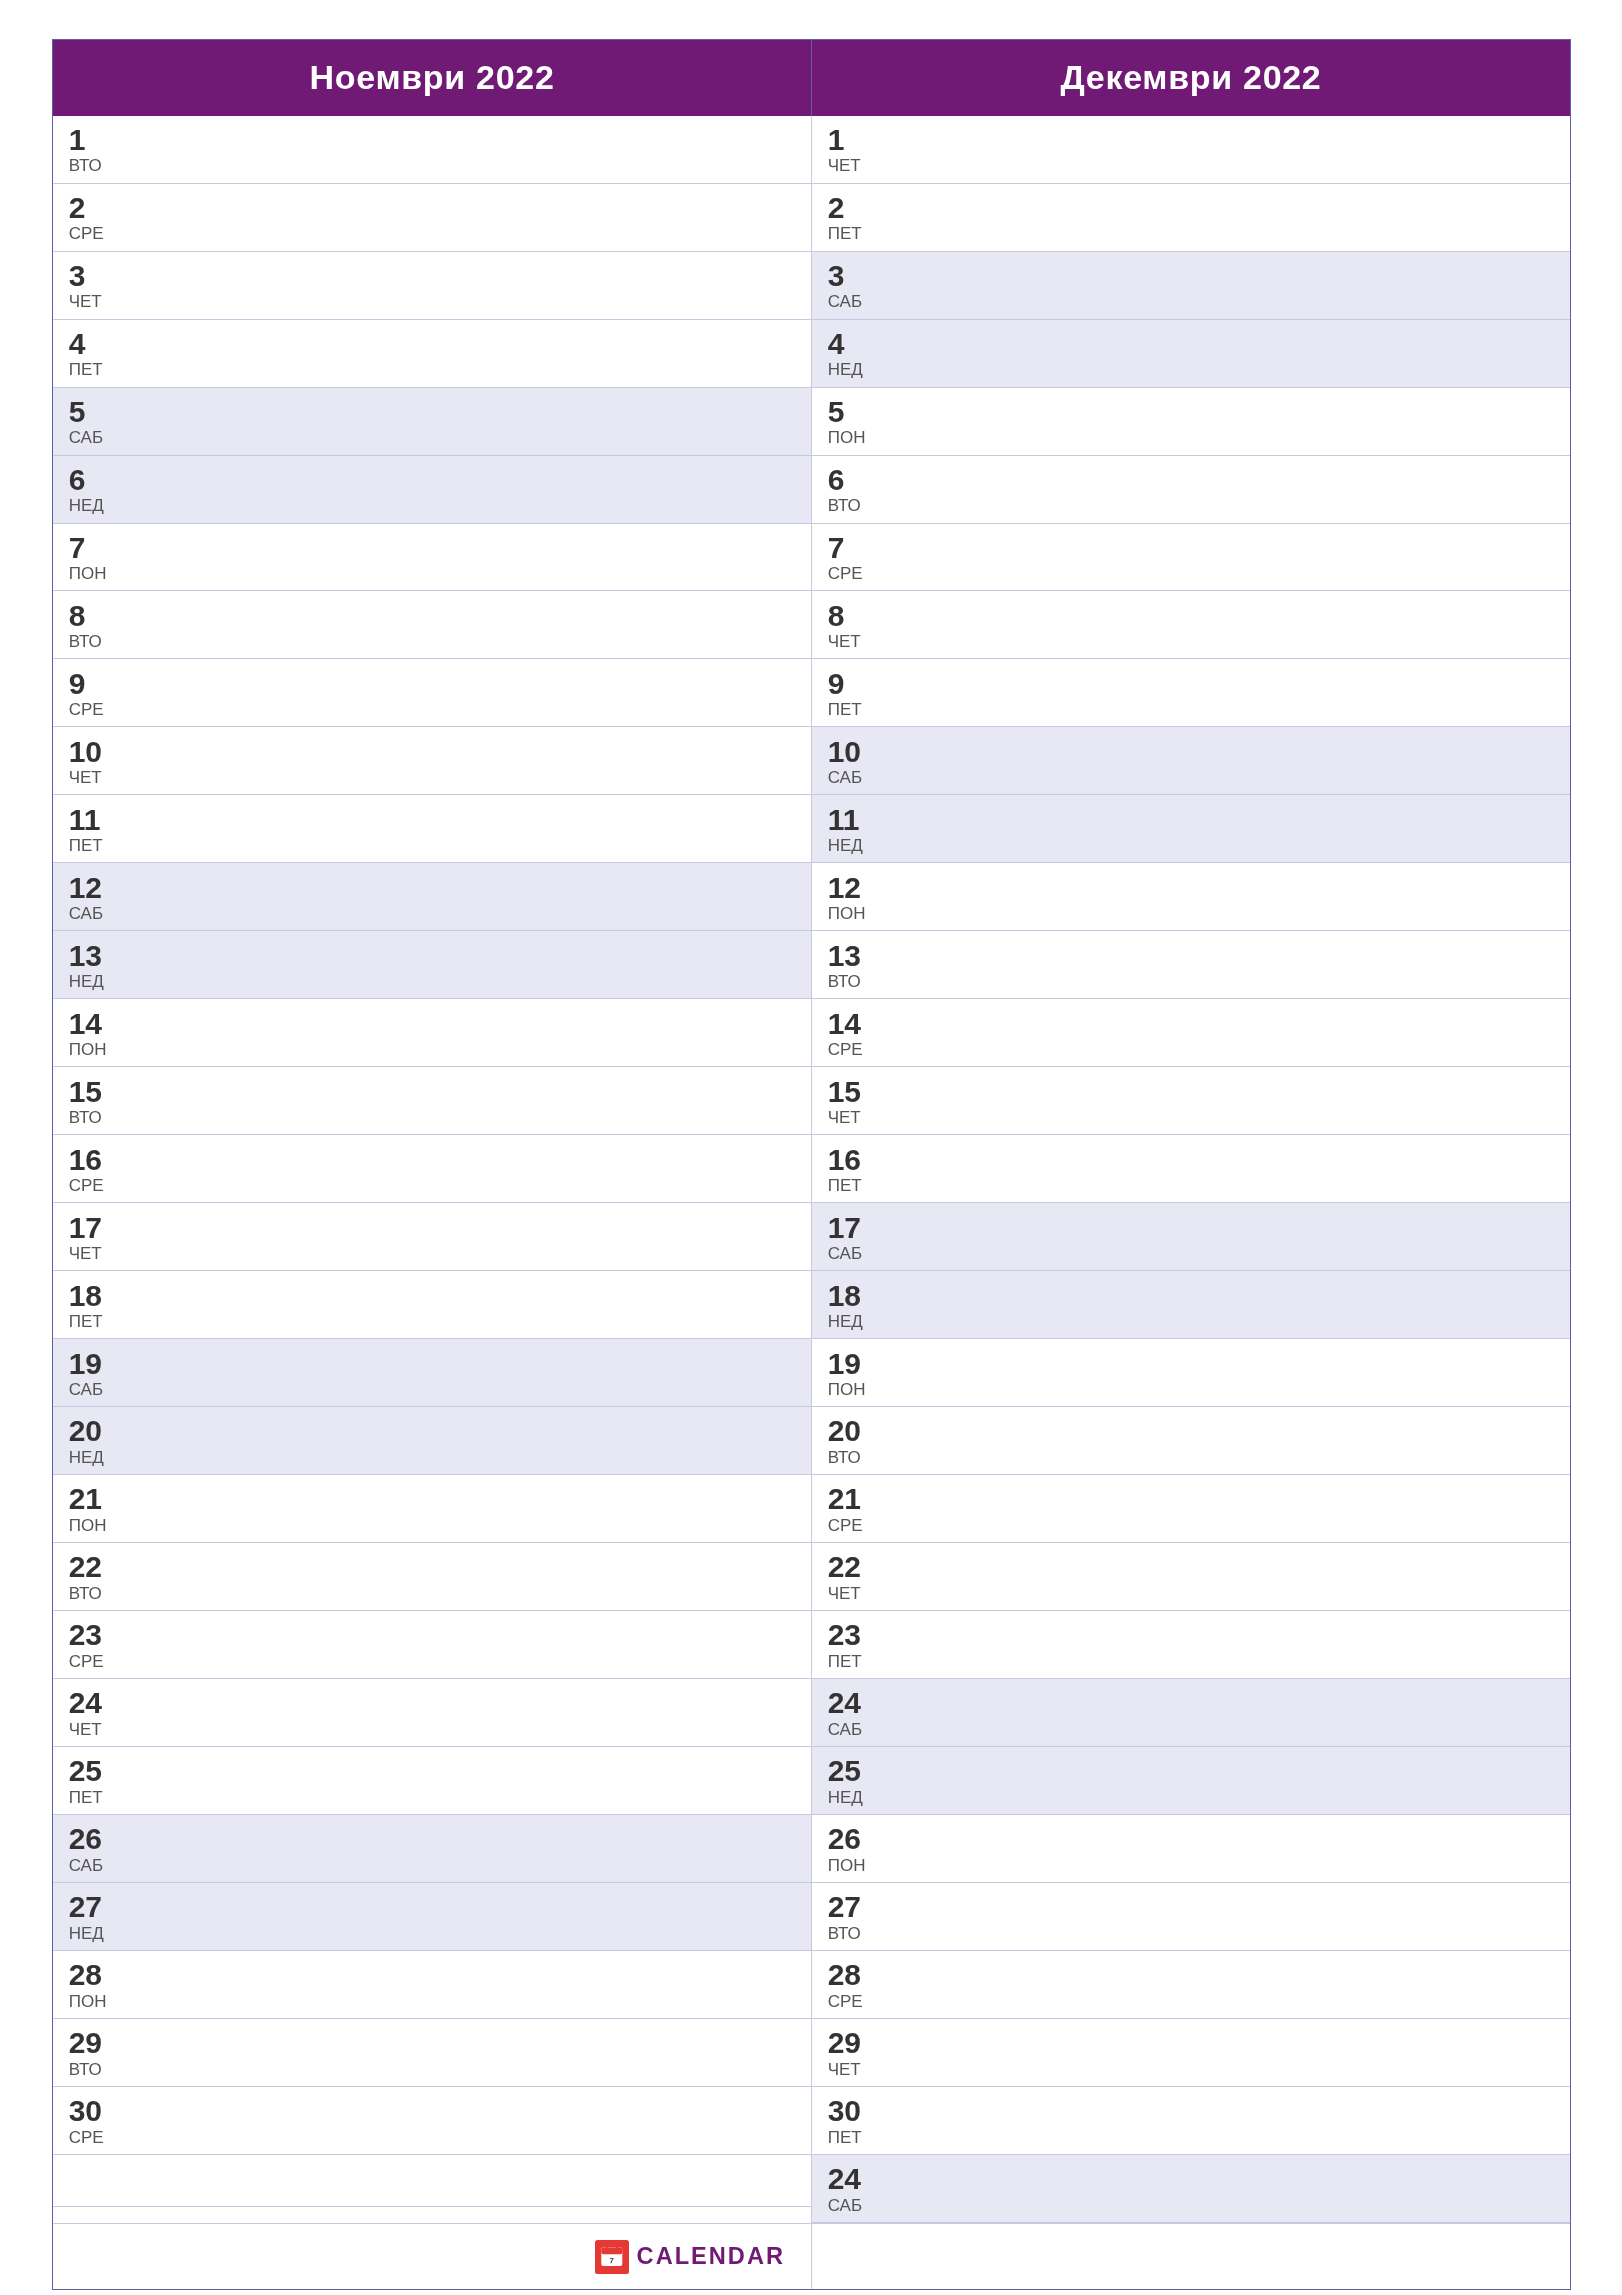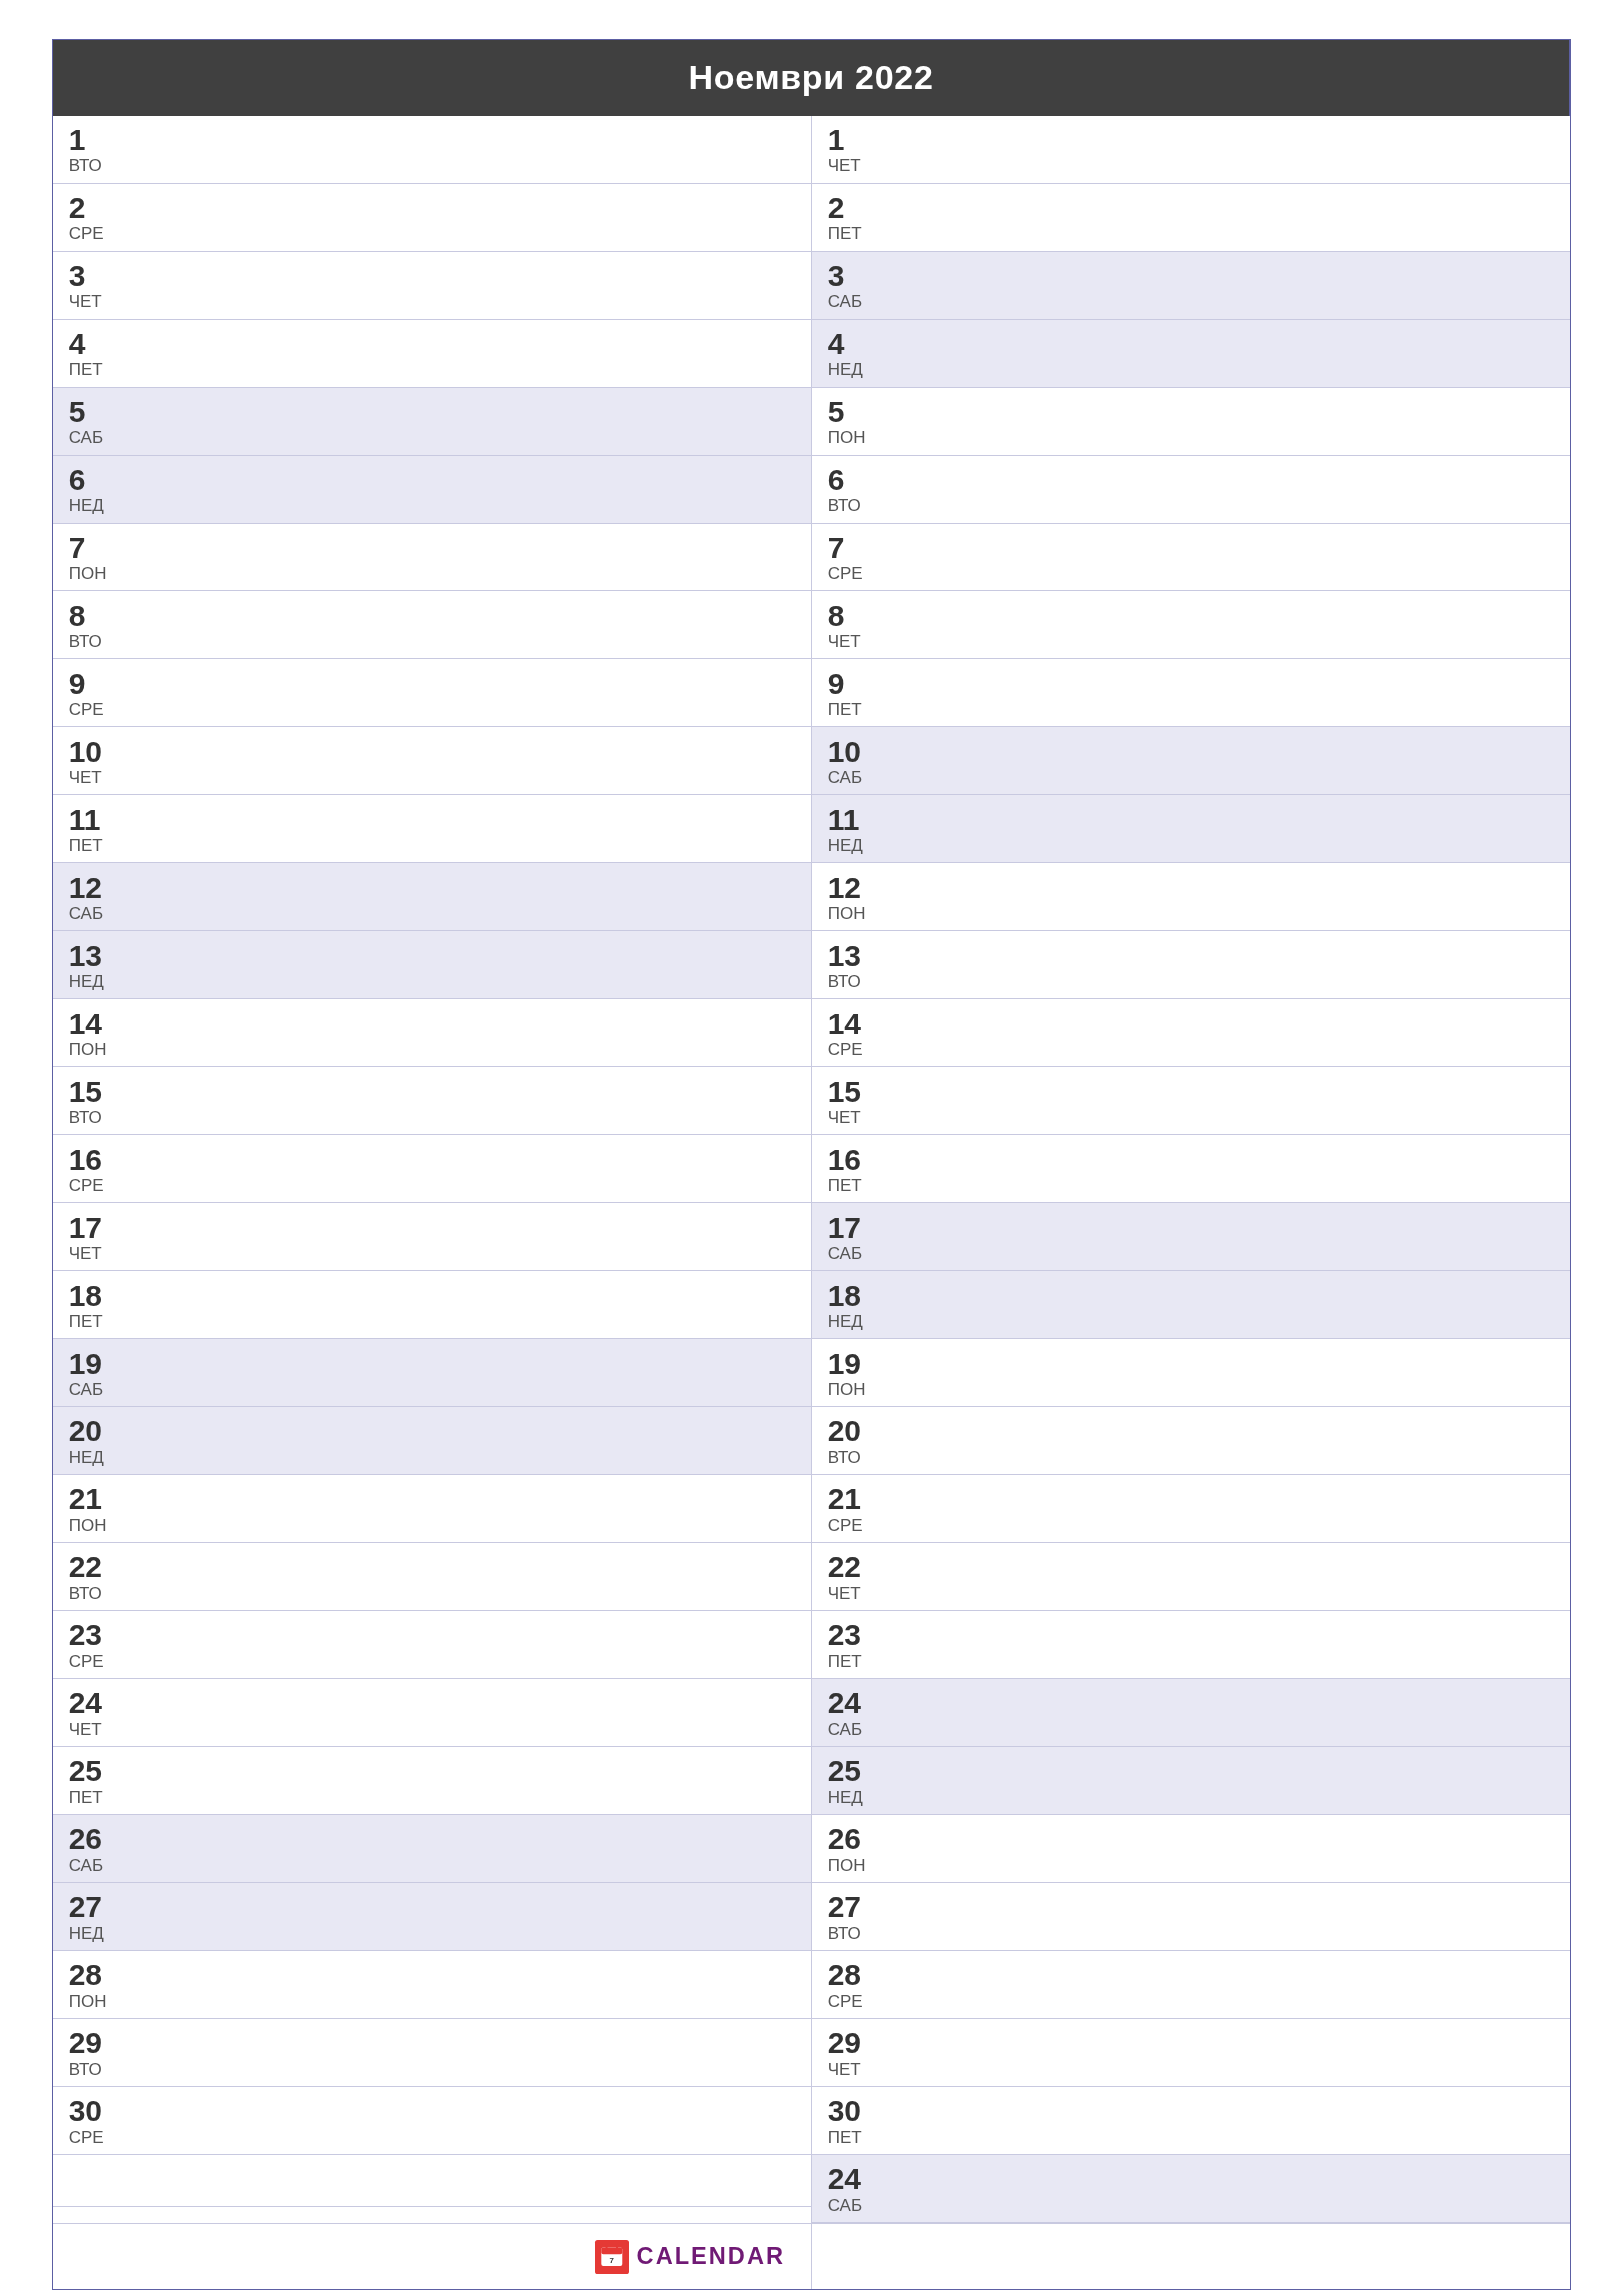--- a/index.html
+++ b/index.html
@@ -18,21 +18,21 @@
     .calendar-container {
       width: 100%;
       border: 1.3px solid #5c5fa3;
     }
     .calendar-header {
       display: flex;
       width: 100%;
     }
     .month-header {
       flex: 1;
-      background: #404040;
+      background: #701a75;
       color: #ffffff;
       text-align: center;
       padding: 18.3px 13px;
       font-size: 34px;
       font-weight: bold;
       letter-spacing: 0.7px;
     }
     .month-header:first-child {
       border-right: 1.3px solid #5c5fa3;
     }
@@ -101,20 +101,23 @@
   </style>
 </head>
 <body>
 
 <div class="page">
   <div class="calendar-container">
 
     <div class="calendar-header">
       <div class="month-header">
         <span>Ноември 2022</span>
+      </div>
+      <div class="month-header">
+        <span>Декември 2022</span>
       </div>
     </div>
 
     <div class="calendar-body" id="calendar-body">
     <div class="month-column" style="border-right: 1.3px solid rgb(200, 201, 224);">
           <div class="day-row">
       <div class="day-cell">
         <span class="day-num-text">1</span>
         <span class="day-name-text">ВТО</span>
       </div>

